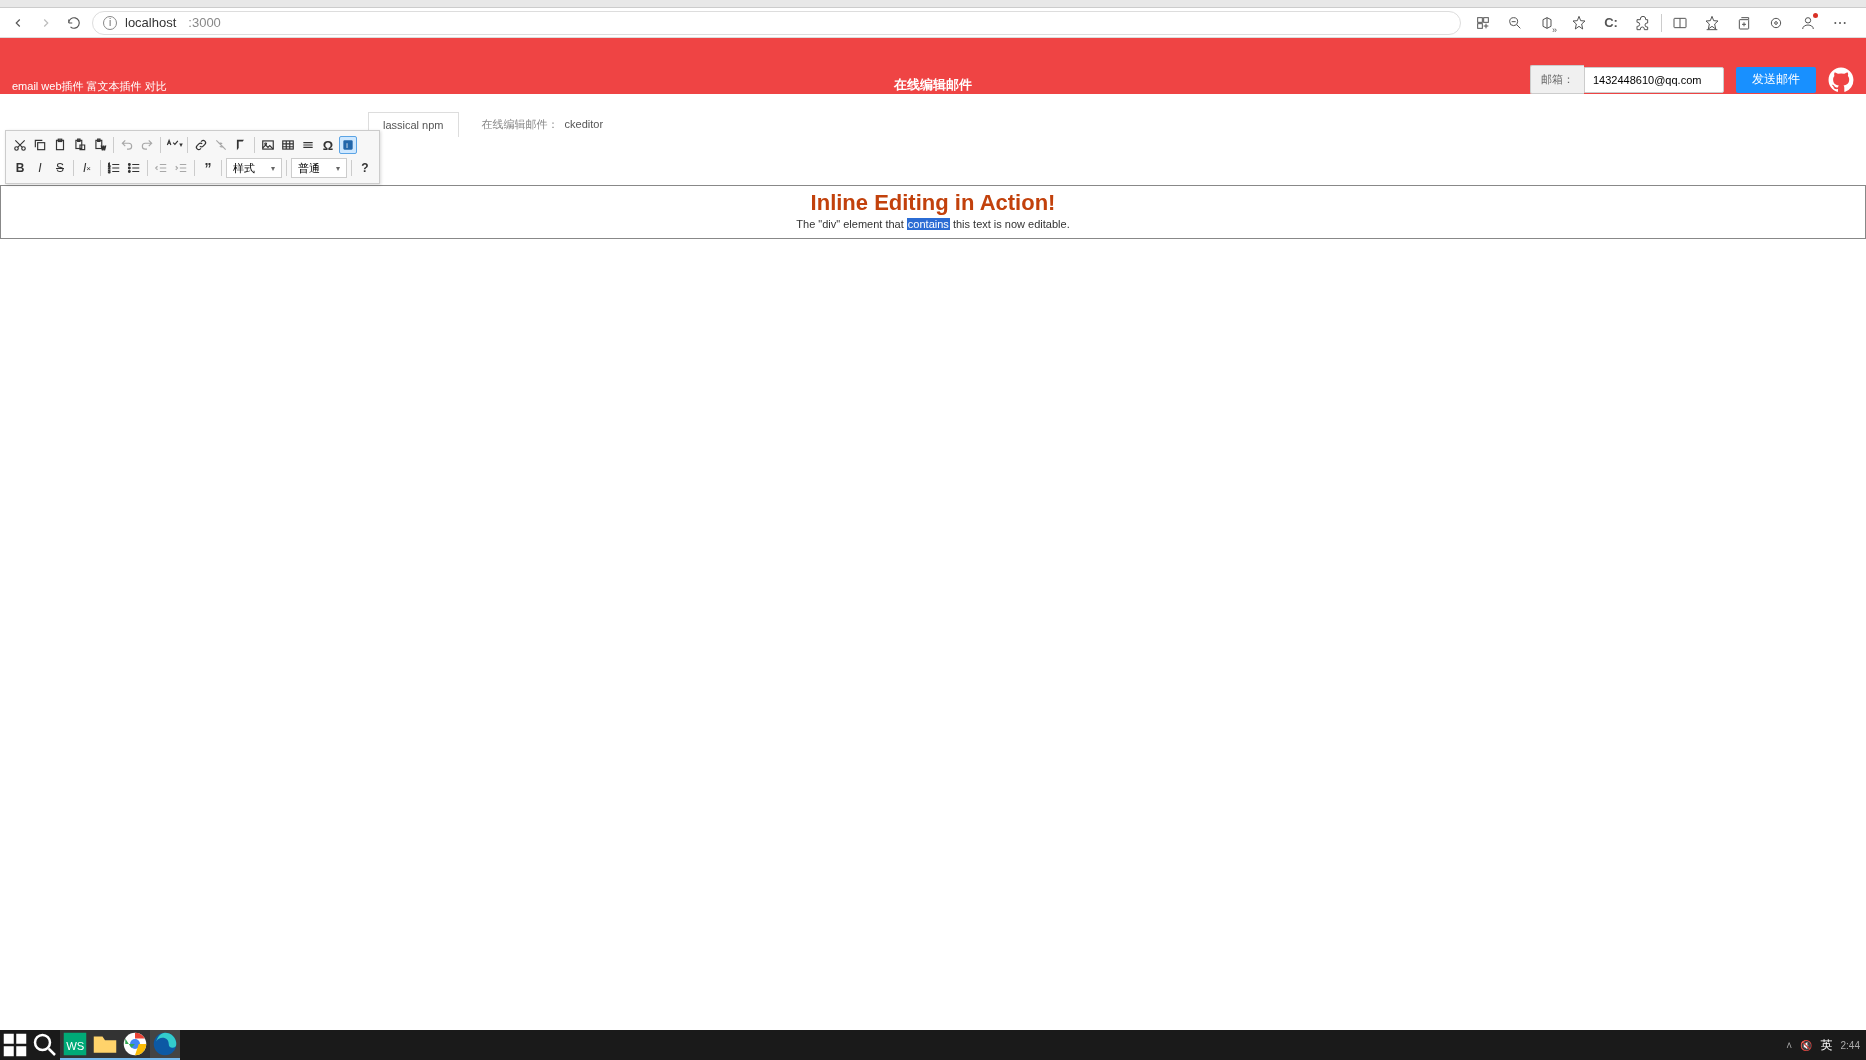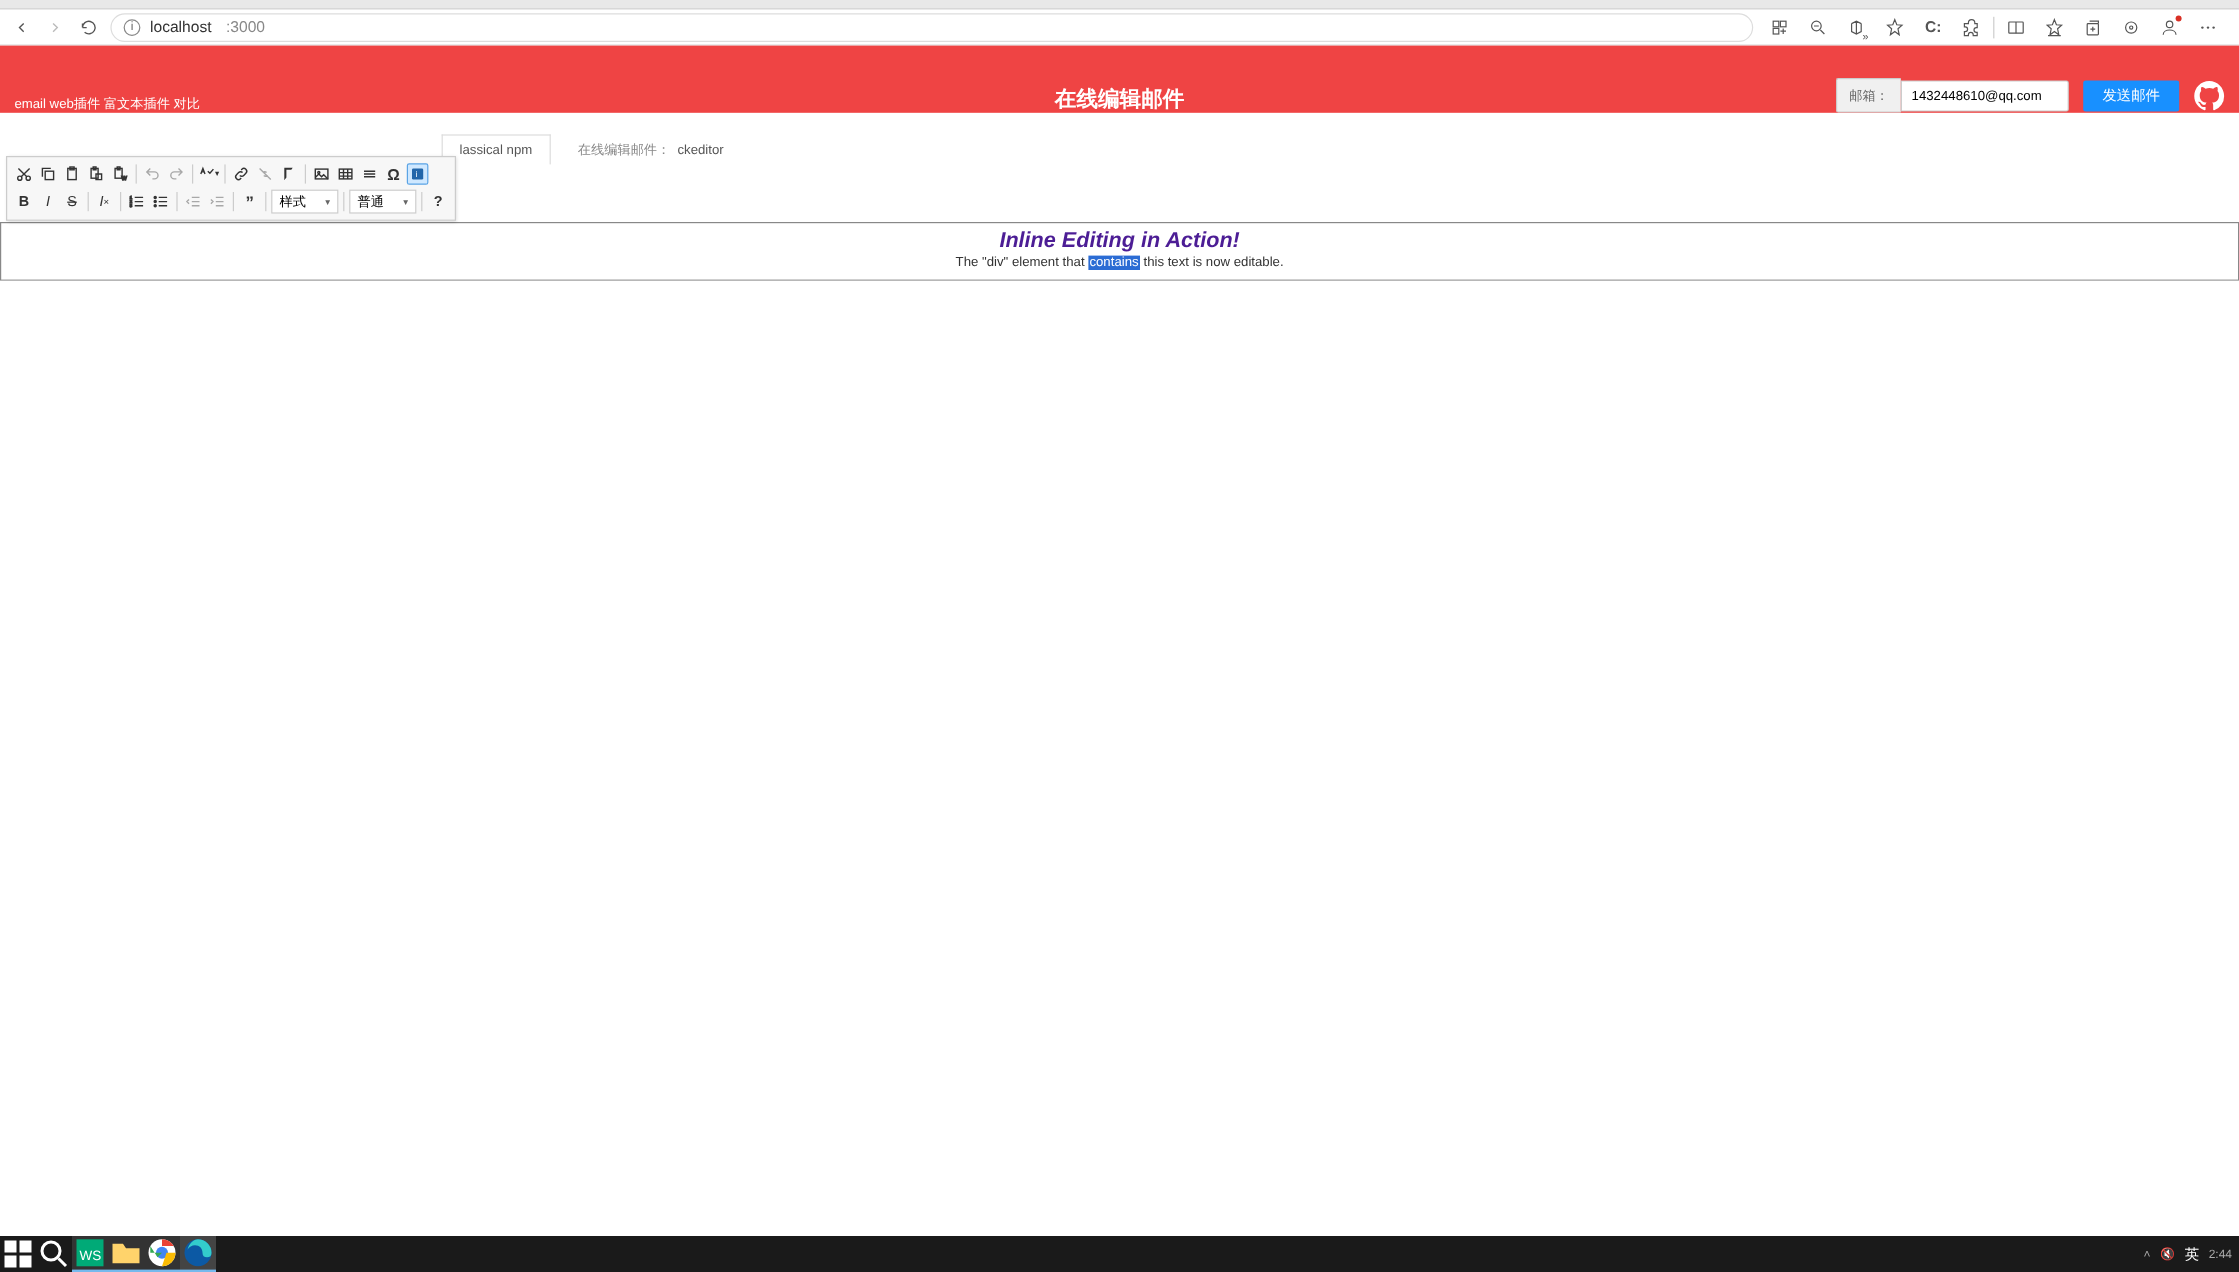--- a/index.html
+++ b/index.html
@@ -17,21 +17,21 @@
 .browser-actions { display: flex; align-items: center; gap: 4px; padding-right: 4px; }
 .browser-actions .ba { width: 28px; height: 24px; display: flex; align-items: center; justify-content: center; color: #555; cursor: pointer; position: relative; }
 .browser-actions .ba svg { width: 16px; height: 16px; }
 .browser-actions .divider { width: 1px; height: 18px; background: #ccc; }
 .ba-red { color: #c0392b; font-weight: bold; font-size: 13px; }
 .profile-dot { position: absolute; top: 2px; right: 4px; width: 5px; height: 5px; background: #d93025; border-radius: 50%; }
 
 
 .app-header { background: #ef4444; color: #fff; height: 56px; display: flex; align-items: flex-end; padding: 0 12px; position: relative; }
 .app-left { font-size: 11px; }
-.app-title { position: absolute; left: 50%; transform: translateX(-50%); font-size: 18px; font-weight: bold; }
+.app-title { position: absolute; left: 50%; transform: translateX(-50%); font-size: 13px; font-weight: bold; }
 .app-right { margin-left: auto; display: flex; align-items: center; gap: 12px; }
 .email-group { display: flex; align-items: center; }
 .email-label { background: #f0f0f0; color: #666; font-size: 11px; padding: 6px 10px; border: 1px solid #ccc; border-right: none; border-radius: 2px 0 0 2px; }
 .email-input { height: 26px; width: 140px; border: 1px solid #ccc; padding: 0 8px; font-size: 11px; border-radius: 0 2px 2px 0; }
 .send-btn { background: #1890ff; color: #fff; border: none; height: 26px; padding: 0 16px; font-size: 12px; border-radius: 2px; cursor: pointer; }
 .gh-icon { width: 26px; height: 26px; fill: #fff; cursor: pointer; }
 
 
 .tab-row { display: flex; align-items: center; margin: 18px 0 0 8px; gap: 24px; }
 .tabs { display: flex; }
@@ -44,21 +44,21 @@
 .cke-row { display: flex; align-items: center; gap: 2px; padding: 2px; }
 .cke-btn { width: 18px; height: 18px; display: flex; align-items: center; justify-content: center; cursor: pointer; color: #333; border-radius: 2px; }
 .cke-btn.active { background: #cfe8ff; border: 1px solid #5ba4e5; }
 .cke-btn svg { width: 14px; height: 14px; }
 .cke-sep { width: 1px; height: 16px; background: #ccc; margin: 0 2px; }
 .cke-combo { display: flex; align-items: center; border: 1px solid #ccc; background: #fff; height: 20px; padding: 0 6px; font-size: 11px; cursor: pointer; gap: 16px; }
 .cke-combo::after { content: "▾"; font-size: 8px; color: #666; }
 
 
 .editor-area { margin-top: 48px; border: 1px solid #888; padding: 4px 0 8px; }
-.editor-area h2 { text-align: center; font-size: 18px; font-weight: bold; color: #4c1d95; font-style: italic; }
+.editor-area h2 { text-align: center; font-size: 22px; font-weight: bold; color: #c2410c; }
 .editor-area p { text-align: center; font-size: 11px; color: #333; margin-top: 2px; }
 .highlight { background: #2b6cd4; color: #fff; padding: 0 1px; }
 
 
 .taskbar { position: fixed; bottom: 0; left: 0; right: 0; height: 30px; background: #1a1a1a; display: flex; align-items: center; }
 .tb-item { width: 30px; height: 30px; display: flex; align-items: center; justify-content: center; color: #fff; cursor: pointer; }
 .tb-item.active { background: #333; border-bottom: 2px solid #76b9ed; }
 .tb-right { margin-left: auto; display: flex; align-items: center; gap: 8px; padding-right: 6px; color: #aaa; font-size: 10px; }
 .tb-right .ime { color: #fff; font-size: 12px; }
 </style>

